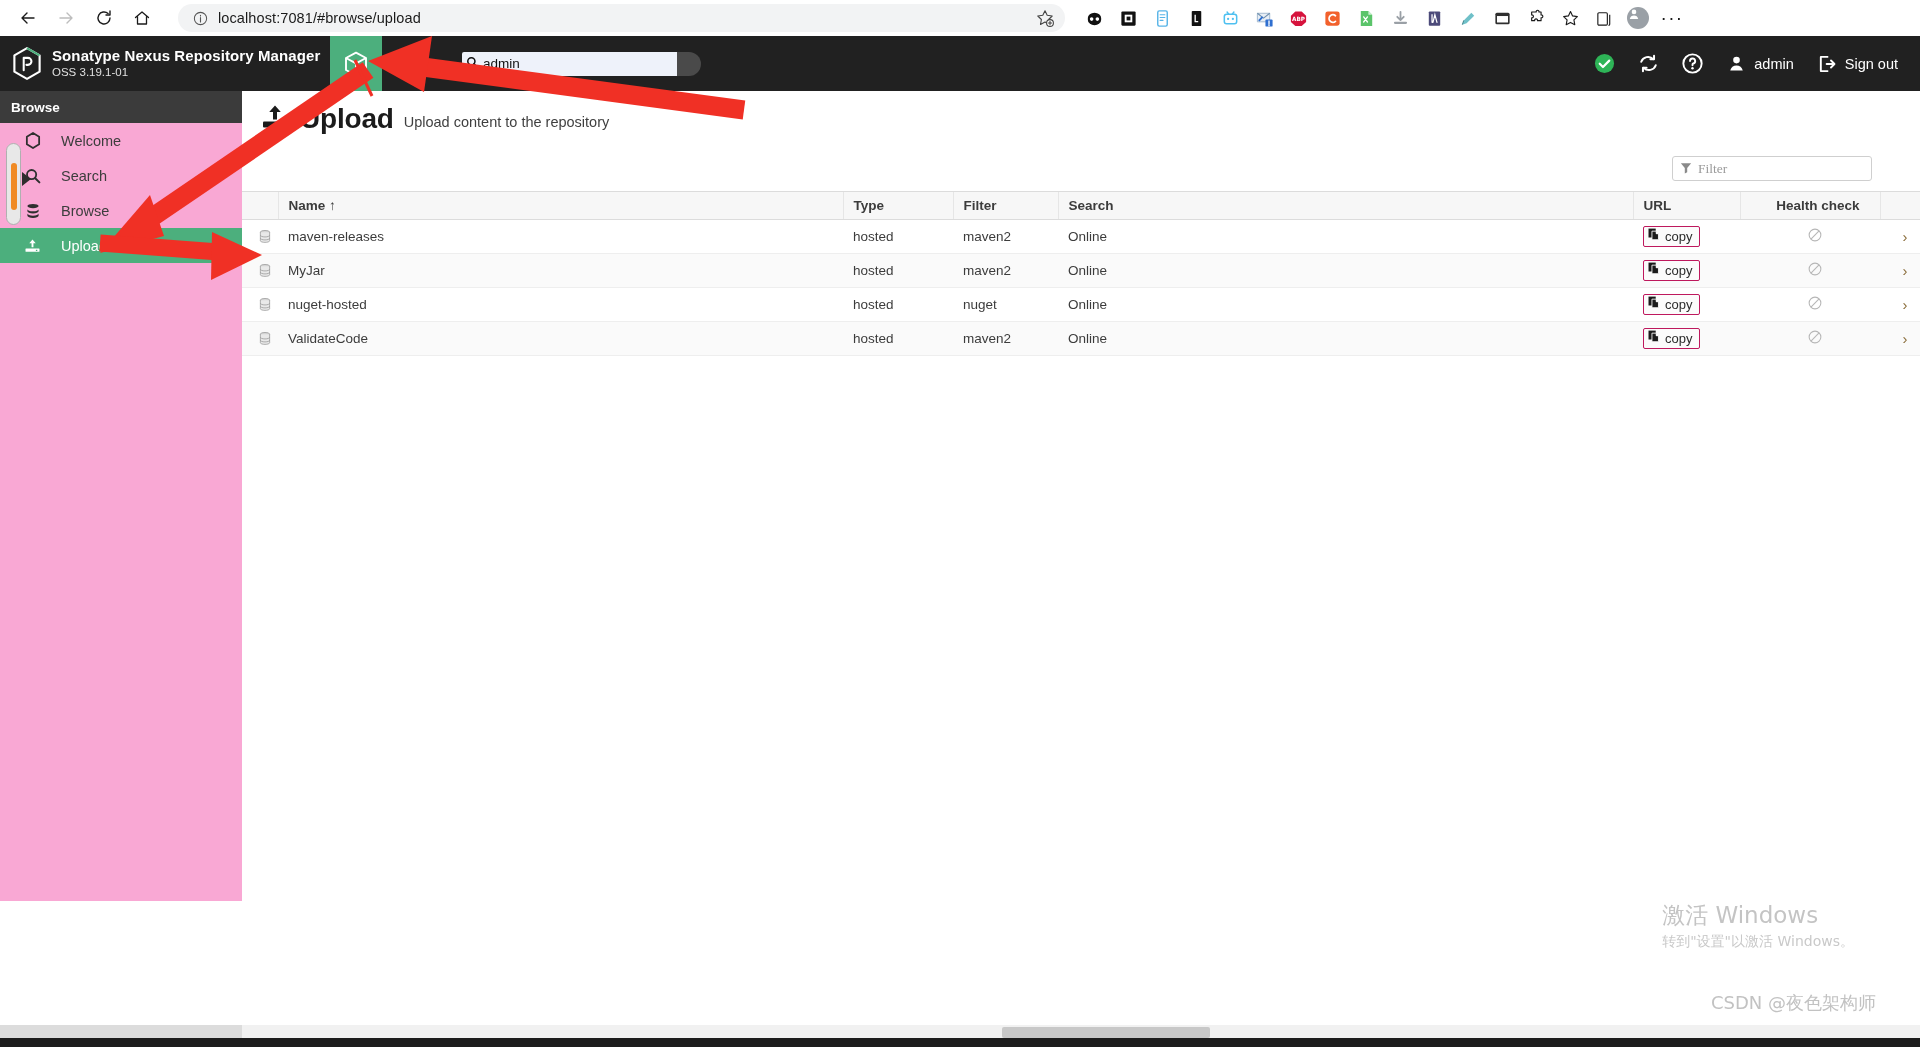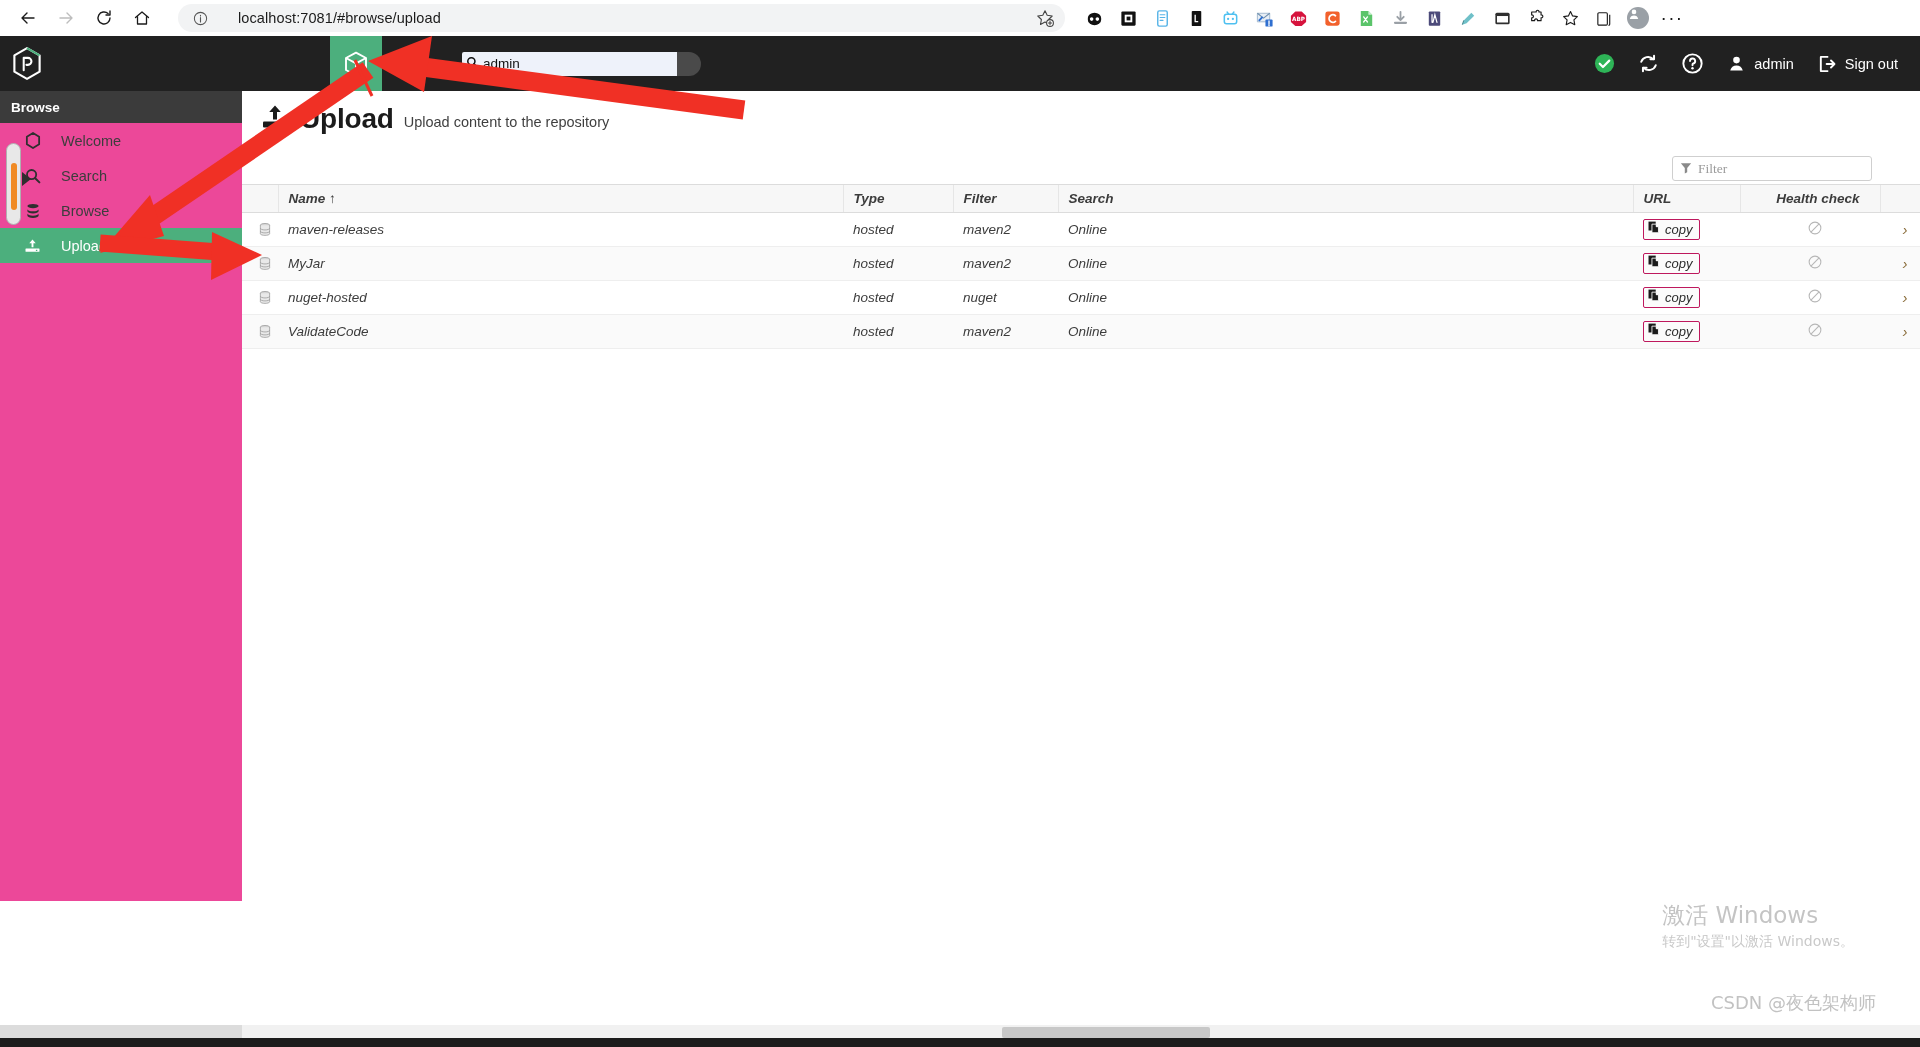--- a/index.html
+++ b/index.html
@@ -22,21 +22,21 @@
     border-radius: 4px; color: #1b1b1b;
   }
   .nav-btn.disabled { color: #bdbdbd; }
   .urlbar {
     flex: 0 0 auto; width: 887px; height: 28px; margin-left: 18px;
     background: #f2f3f4; border-radius: 14px; display: flex; align-items: center;
     padding: 0 6px 0 12px; position: relative;
   }
   .urlbar .info-ico { width: 20px; height: 20px; display:flex; align-items:center; justify-content:center; color:#555; }
   .urlbar .url-text {
-    margin-left: 28px; font-size: 14.5px; color: #1b1b1b; letter-spacing: .1px;
+    margin-left: 8px; font-size: 14.5px; color: #1b1b1b; letter-spacing: .1px;
     white-space: nowrap;
   }
   .urlbar .fav { position: absolute; right: 10px; top: 4px; width: 20px; height: 20px; color:#444; }
   .ext-icons { display: flex; align-items: center; gap: 0px; margin-left: 12px; }
   .ext-ico { width: 34px; height: 30px; display: flex; align-items: center; justify-content: center; }
   .ext-ico svg, .ext-ico div { display:block; }
   .profile-circle {
     width: 22px; height: 22px; border-radius: 50%; background: #9aa0a6;
     display:flex; align-items:center; justify-content:center; color:#fff; font-size: 13px;
   }
@@ -65,21 +65,21 @@
   .search-box .sq { color:#111; font-weight: bold; font-size: 13px; margin-right: 4px; }
   .search-box .sv { font-size: 13.5px; color: #111; }
   .search-tail { width: 24px; height: 24px; background: #4a4a4a; border-radius: 0 12px 12px 0; }
   .top-right { margin-left: auto; display:flex; align-items:center; gap: 22px; padding-right: 22px; }
   .tr-item { display:flex; align-items:center; gap: 7px; color: #ffffff; font-size: 14.5px; }
   .tr-ico { width: 22px; height:22px; display:flex; align-items:center; justify-content:center; }
 
   
   .sidebar {
     position: absolute; left: 0; top: 91px; width: 242px; height: 810px;
-    background: #ec4899;
+    background: #f9a8d4;
   }
   .sb-header {
     height: 32px; background: #3b3b3b; color: #ffffff; font-size: 13.5px;
     font-weight: bold; display:flex; align-items:center; padding-left: 11px;
   }
   .sb-item {
     height: 35px; display:flex; align-items:center; padding-left: 24px; gap: 20px;
     color: #3d3d3d; font-size: 14.5px;
   }
   .sb-item.active { background: #4caf7d; color: #ffffff; }
@@ -107,21 +107,21 @@
   .page-title { font-size: 28px; font-weight: bold; color: #1b1b1b; letter-spacing: -.2px; line-height: 30px; }
   .page-sub { font-size: 14.5px; color: #3f3f3f; margin-bottom: 4px; }
 
   .filter-row { display:flex; justify-content: flex-end; padding: 22px 48px 0 0; font-family: Liberation Serif, serif; }
   .filter-box {
     width: 200px; height: 25px; border: 1px solid #cfcfcf; border-radius: 3px;
     background:#fff; display:flex; align-items:center; padding-left: 7px; gap: 6px;
   }
   .filter-box .ph { color: #9b9b9b; font-size: 13.5px; }
 
-  table.repo { width: 1678px; border-collapse: collapse; margin-top: 3px; table-layout: fixed; font-style: italic; }
+  table.repo { width: 1678px; border-collapse: collapse; margin-top: 10px; table-layout: fixed; }
   table.repo th {
     background: #f7f7f7; border-top: 1px solid #dcdcdc; border-bottom: 1px solid #dcdcdc;
     border-left: 1px solid #e6e6e6;
     font-size: 13.5px; color: #3c3c3c; text-align: left; height: 28px; padding-left: 10px; font-weight: bold;
   }
   table.repo th.first { border-left: none; }
   table.repo td {
     border-bottom: 1px solid #eeeeee; height: 34px; font-size: 13.5px; color: #3c3c3c;
     padding-left: 10px;
   }
@@ -325,20 +325,24 @@
   </div>
 
   <div class="nexus-top">
     <div class="brand">
       <span class="brand-logo">
         <svg width="30" height="33" viewBox="0 0 30 34">
           <path d="M15 1.2 28 8.6v16.8L15 32.8 2 25.4V8.6z" fill="none" stroke="#ffffff" stroke-width="2.2" stroke-linejoin="round"></path>
           <path d="M15 1.2 28 8.6" stroke="#4caf7d" stroke-width="2.2"></path>
           <path d="M11.6 24V11.2h4.4a3.6 3.6 0 0 1 0 7.2h-1.6" fill="none" stroke="#ffffff" stroke-width="2.1" stroke-linecap="round" stroke-linejoin="round"></path>
         </svg>
+      </span>
+      <span class="brand-text">
+        <div class="t1">Sonatype Nexus Repository Manager</div>
+        <div class="t2">OSS 3.19.1-01</div>
       </span>
     </div>
 
     <div class="mode-btn active">
       <svg width="24" height="26" viewBox="0 0 24 26">
         <path d="M12 1.6 22 7v12l-10 5.4L2 19V7z" fill="none" stroke="#ffffff" stroke-width="1.9" stroke-linejoin="round"></path>
         <path d="M2 7l10 5.4L22 7M12 12.4v12" fill="none" stroke="#ffffff" stroke-width="1.9" stroke-linejoin="round"></path>
       </svg>
     </div>
     <div class="mode-btn">

